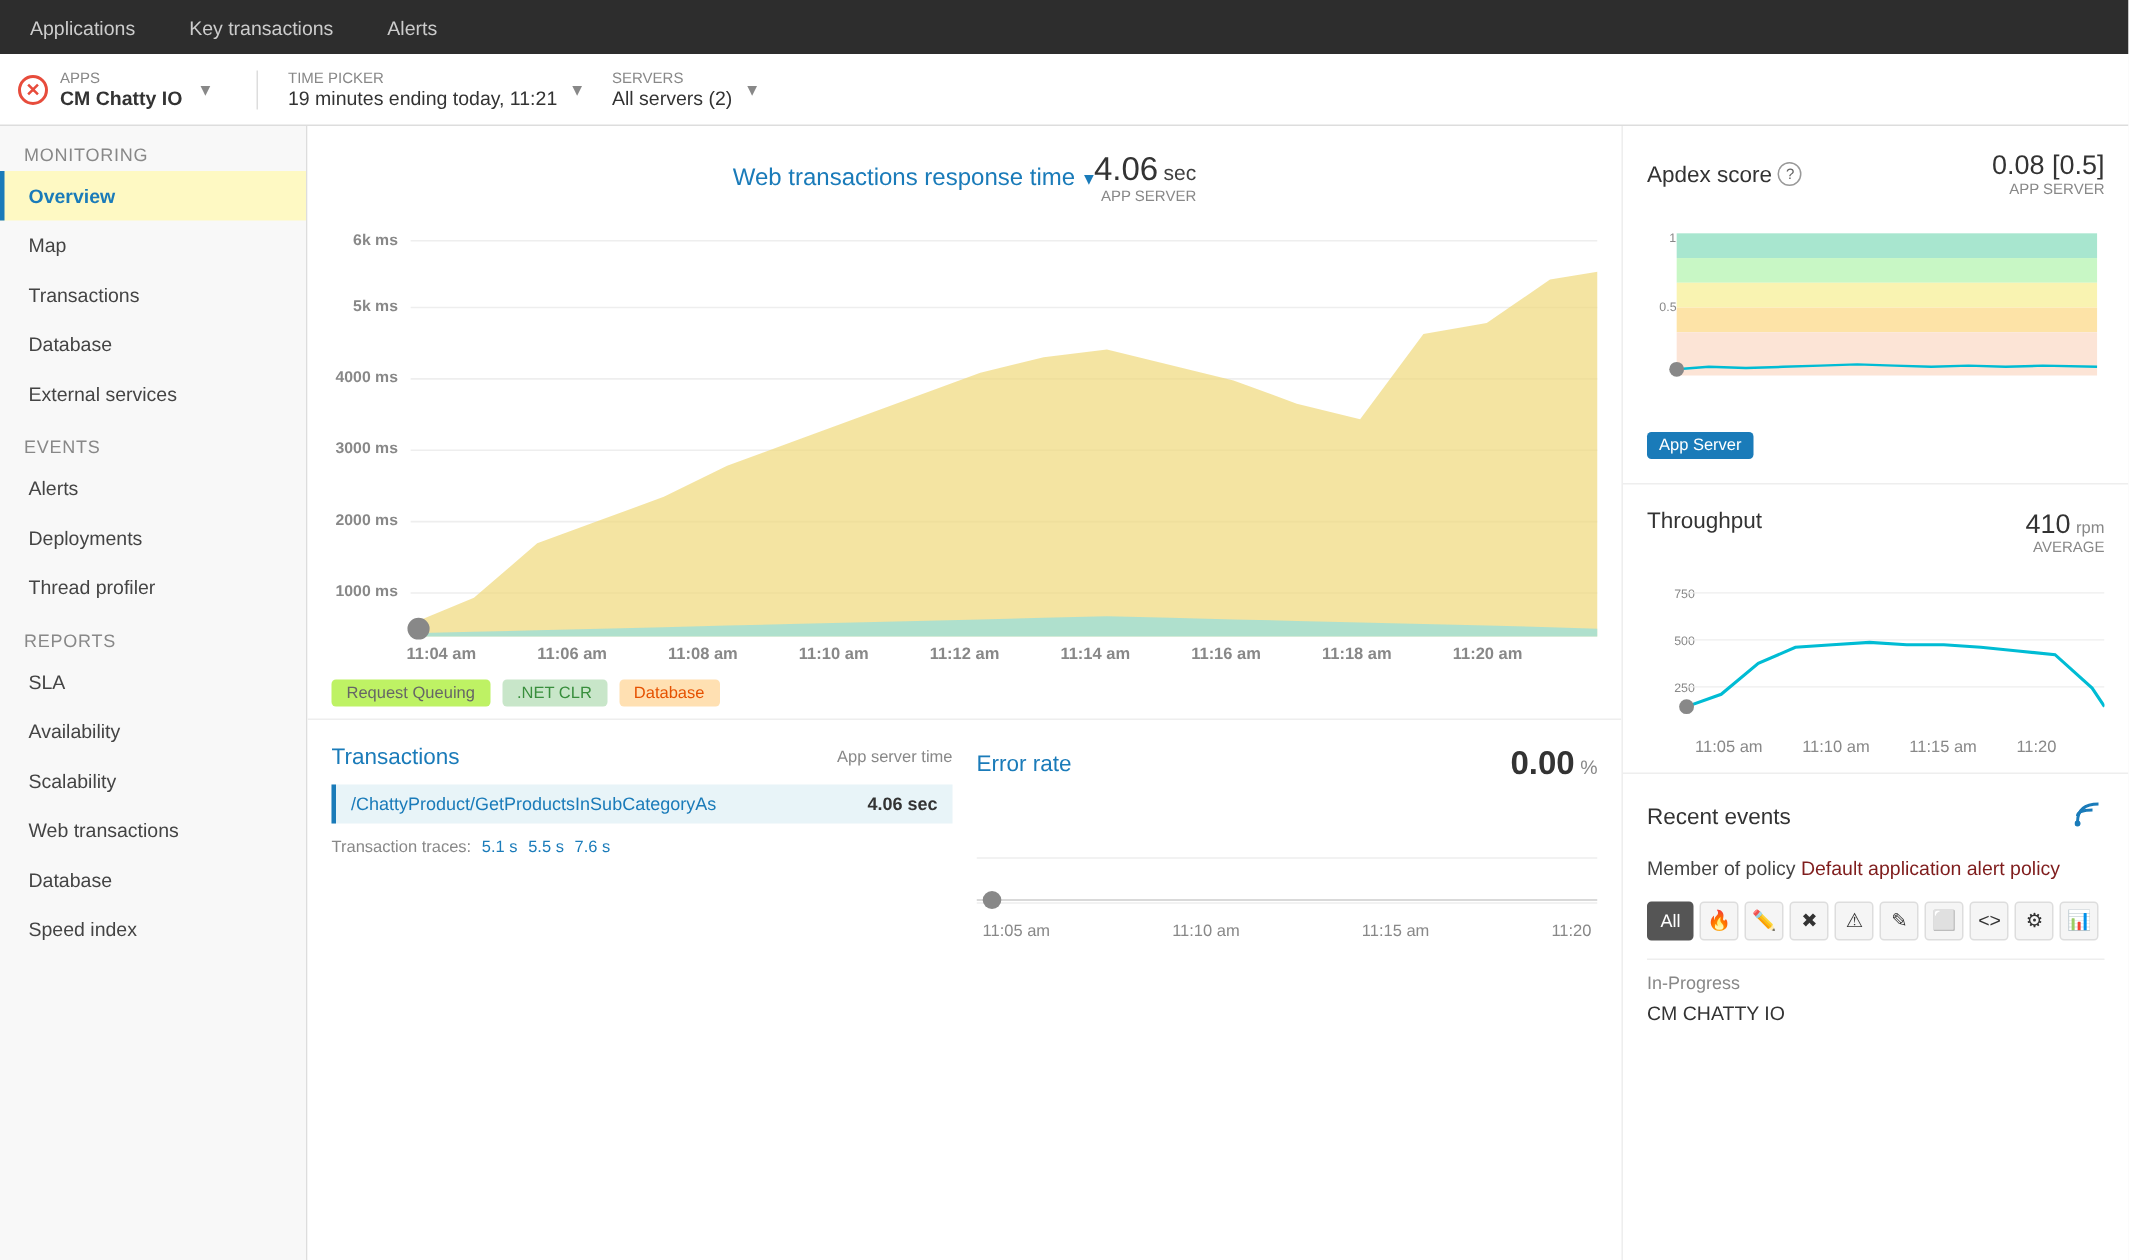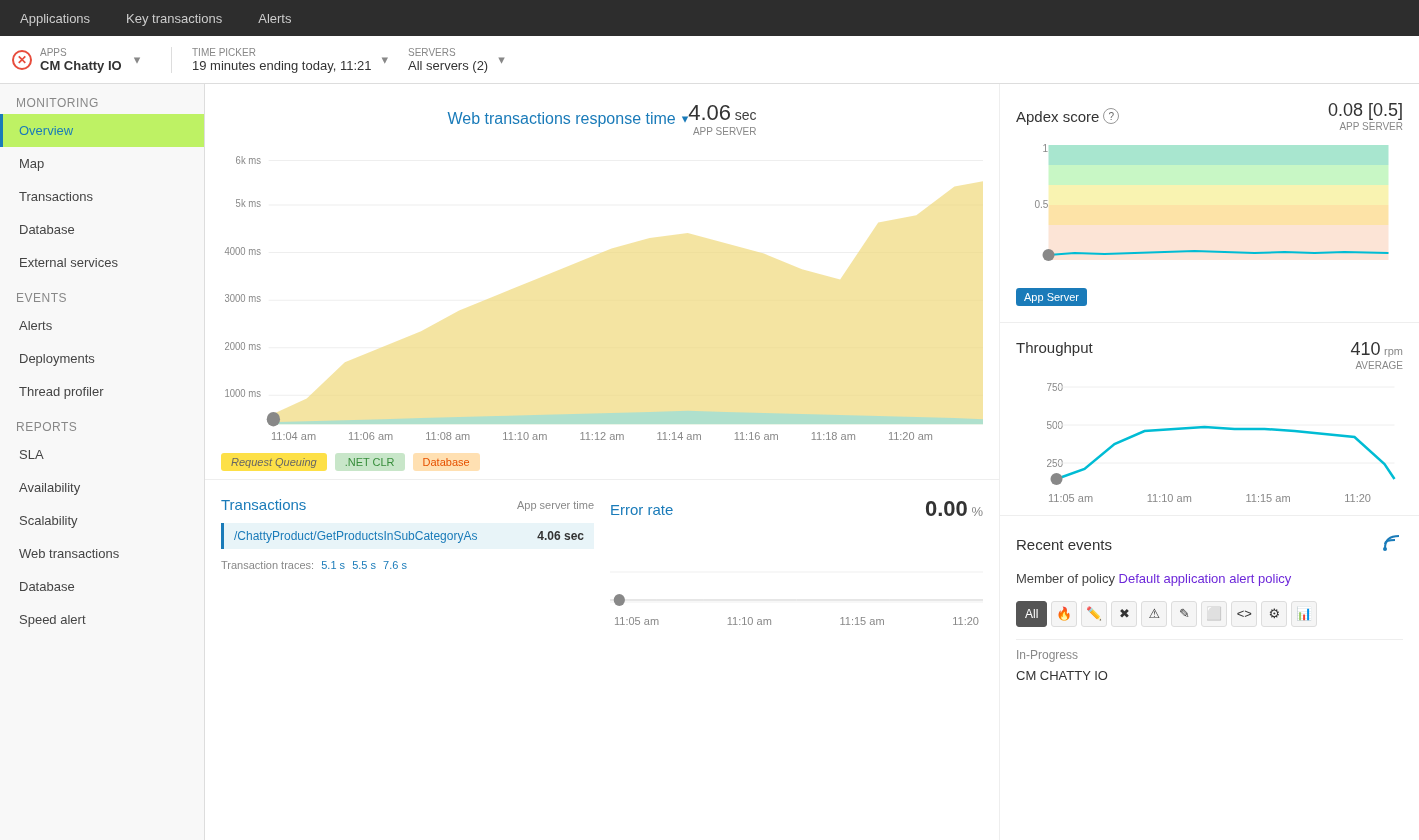--- a/index.html
+++ b/index.html
@@ -89,24 +89,24 @@
     .sidebar-item {
       padding: 9px 16px;
       cursor: pointer;
       color: #444;
       font-size: 13px;
       display: flex;
       align-items: center;
       border-left: 3px solid transparent;
     }
     .sidebar-item.active {
-      background: #bef264;
+      background: #fef9c3;
       border-left-color: #1a7bb9;
       color: #1a7bb9;
-      font-weight: normal;
+      font-weight: bold;
     }
 
     
     .content {
       flex: 1;
       overflow-y: auto;
       background: #fff;
     }
 
     
@@ -133,37 +133,38 @@
     .chart-value {
       font-size: 22px;
       color: #333;
     }
     .chart-sub { font-size: 10px; color: #888; text-transform: uppercase; }
 
     .chart-area {
       height: 300px;
       position: relative;
       background: #fff;
+      font-weight: bold;
     }
     .chart-svg {
       width: 100%;
       height: 100%;
     }
     .chart-legend {
       display: flex;
       gap: 8px;
       margin-top: 8px;
     }
     .legend-item {
       padding: 3px 10px;
       border-radius: 3px;
       font-size: 11px;
       cursor: pointer;
     }
-    .legend-yellow { background: #fde047; color: #666; font-style: italic; }
+    .legend-yellow { background: #bef264; color: #666; }
     .legend-green { background: #c8e6c9; color: #388e3c; }
     .legend-orange { background: #ffe0b2; color: #e65100; }
 
     
     .bottom-row {
       display: flex;
       padding: 16px;
       gap: 16px;
     }
     .transactions-section { flex: 1; }
@@ -208,21 +209,21 @@
     }
     .error-rate-unit { font-size: 13px; color: #888; }
 
     .error-chart-area {
       height: 80px;
       position: relative;
     }
 
     
     .right-panel {
-      width: 420px;
+      width: 338px;
       background: #fff;
       border-left: 1px solid #eee;
       flex-shrink: 0;
       overflow-y: auto;
     }
 
     .apdex-section {
       padding: 16px;
       border-bottom: 1px solid #eee;
     }
@@ -300,21 +301,21 @@
       align-items: center;
       margin-bottom: 12px;
     }
     .recent-events-title { font-size: 15px; color: #333; }
     .feed-icon {
       color: #1a7bb9;
       font-size: 18px;
     }
 
     .policy-text { font-size: 13px; color: #444; line-height: 1.5; margin-bottom: 12px; }
-    .policy-link { color: #6d28d9; cursor: pointer; }
+    .policy-link { color: #7f1d1d; cursor: pointer; }
 
     .event-filter-row {
       display: flex;
       gap: 4px;
       flex-wrap: wrap;
       margin-bottom: 12px;
     }
     .filter-btn {
       padding: 4px 8px;
       border: 1px solid #ddd;
@@ -400,21 +401,21 @@
     <div class="sidebar-item">Alerts</div>
     <div class="sidebar-item">Deployments</div>
     <div class="sidebar-item">Thread profiler</div>
 
     <div class="sidebar-section-label">REPORTS</div>
     <div class="sidebar-item">SLA</div>
     <div class="sidebar-item">Availability</div>
     <div class="sidebar-item">Scalability</div>
     <div class="sidebar-item">Web transactions</div>
     <div class="sidebar-item">Database</div>
-    <div class="sidebar-item">Speed alert</div>
+    <div class="sidebar-item">Speed index</div>
   </aside>
 
   <div class="content">
 
     <div class="chart-section">
       <div class="chart-header">
         <div class="chart-title">
           <span>Web transactions response time</span>
           <span style="color:#1a7bb9; font-size:13px;">▾</span>
         </div>

